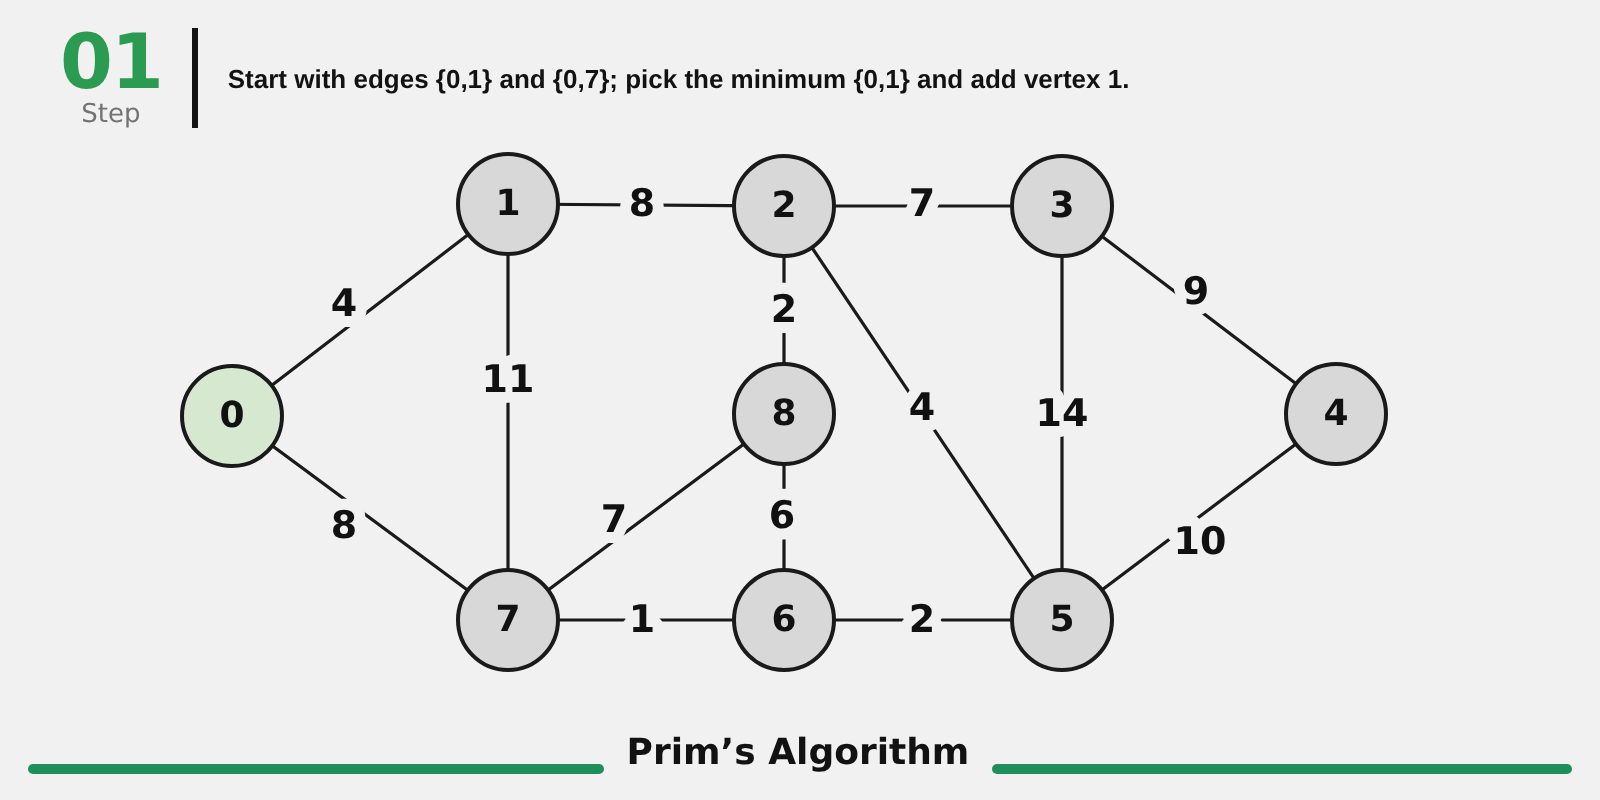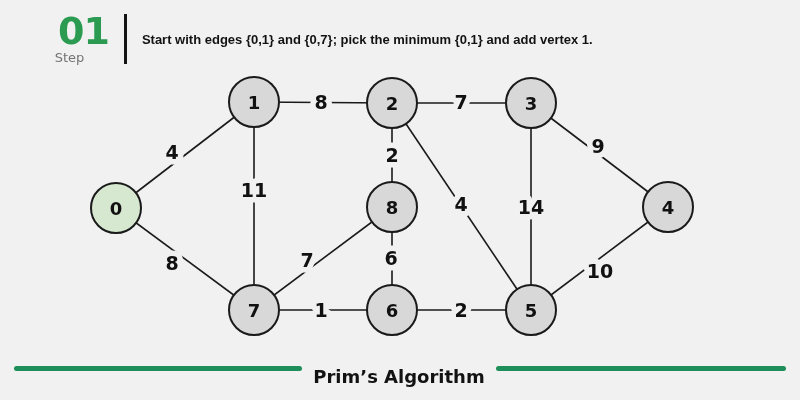--- a/index.html
+++ b/index.html
@@ -8,21 +8,20 @@
     background:var(--background,#f1f1f1);
     font-family:"DejaVu Sans","Liberation Sans",sans-serif;
   }
   .header{
     position:absolute;left:30px;top:13px;display:flex;align-items:stretch;gap:15px;
   }
   .step-badge{display:flex;flex-direction:column;align-items:center;justify-content:flex-start;}
   .step-number{
     font-size:38px;font-weight:700;line-height:0.95;letter-spacing:-1px;
     color:var(--accent-green,#23934f);
-    margin-left:28px;
   }
   .step-label{font-size:13px;font-weight:400;color:#737373;margin-top:1px;}
   .header-divider{width:3px;background:#141414;margin:1px 0;}
   .step-title{
     align-self:center;font-family:"Liberation Sans","DejaVu Sans",sans-serif;
     font-size:13px;font-weight:700;color:#121212;white-space:nowrap;
   }
   svg.graph{position:absolute;left:0;top:0;}
   .edge{stroke:var(--edge-stroke,#1a1a1a);stroke-width:1.6px;}
   .edge-weight{
@@ -31,21 +30,21 @@
     paint-order:stroke;stroke:var(--background,#f1f1f1);stroke-width:11px;stroke-linejoin:round;
   }
   .node{fill:var(--node-fill,#d8d8d8);stroke:var(--node-stroke,#1a1a1a);stroke-width:2px;}
   .node.visited{fill:var(--node-visited-fill,#d6e9d0);}
   .node-label{
     font-family:"DejaVu Sans",sans-serif;font-size:18px;font-weight:700;fill:#111;
     text-anchor:middle;dominant-baseline:central;
   }
   .footer{
     position:absolute;left:0;right:0;bottom:13px;
-    display:flex;align-items:flex-start;justify-content:center;gap:11px;
+    display:flex;align-items:flex-end;justify-content:center;gap:11px;
   }
   .footer-rule{height:5px;border-radius:3px;background:var(--rule-green,#1e8f5a);}
   .footer-rule.left{width:288px;}
   .footer-rule.right{width:290px;}
   .footer-title{font-size:18px;font-weight:700;color:#121212;white-space:nowrap;}
 </style>
 </head>
 <body>
 
 <svg class="graph" id="graph-svg" width="800" height="400" viewBox="0 0 800 400">

